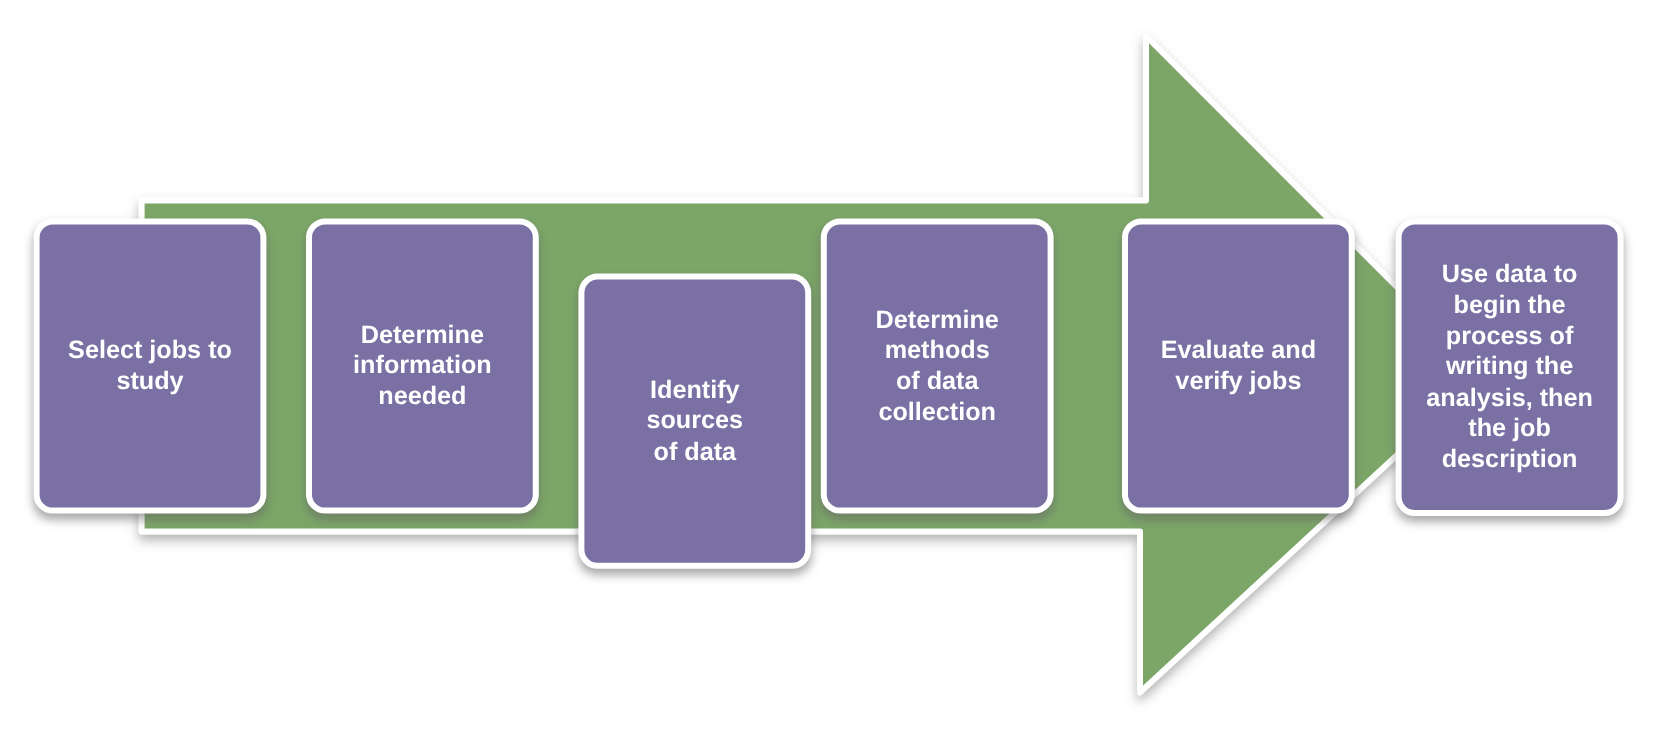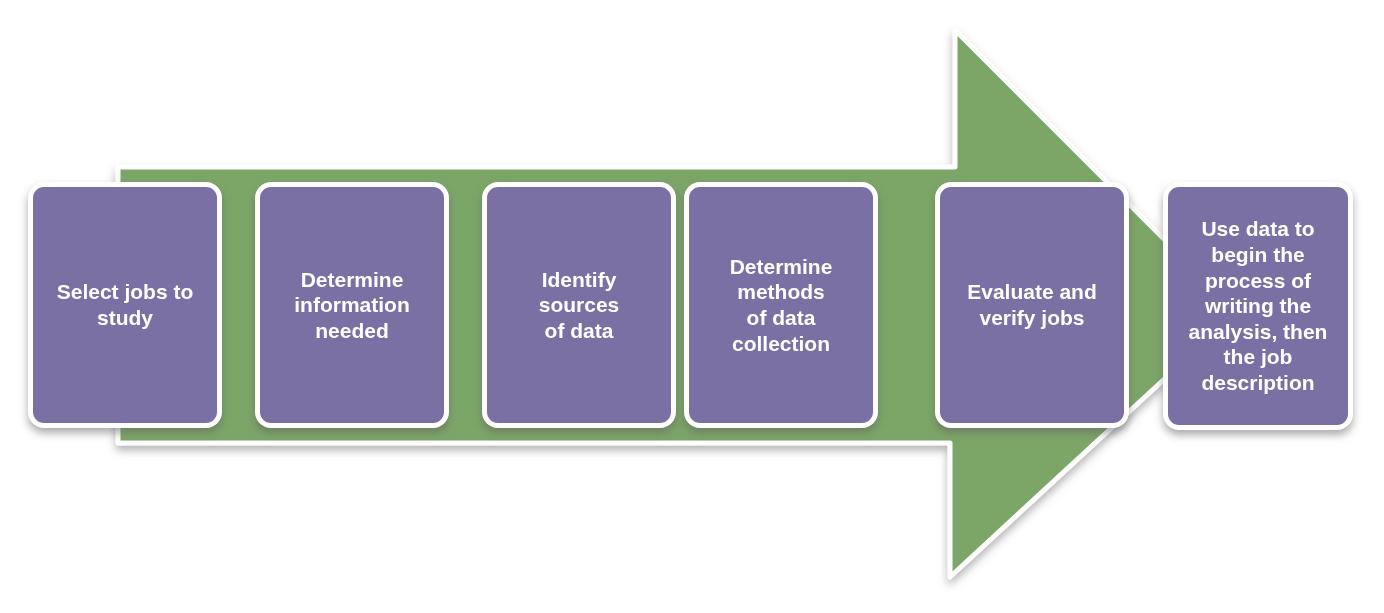--- a/index.html
+++ b/index.html
@@ -37,21 +37,21 @@
     align-items: center;
     justify-content: center;
     text-align: center;
     color: #ffffff;
     font-size: 21px;
     font-weight: bold;
     line-height: 1.22;
   }
   .s1 { left: 28px;   padding: 0 16px; }
   .s2 { left: 255px;  padding: 12px 26px; }
-  .s3 { left: 482px;  padding: 0 44px; }
+  .s3 { left: 482px;  padding: 0 44px; margin-top: 46px; }
   .s4 { left: 684px;  padding: 1px 38px; }
   .s5 { left: 935px;  padding: 0 26px; }
   .s6 { left: 1163px; width: 190px; height: 248px; padding: 0 14px; }
 </style>
 </head>
 <body>
 
 <div class="canvas">
 
   <svg class="arrow-svg" viewBox="0 0 1384 613" aria-hidden="true">

